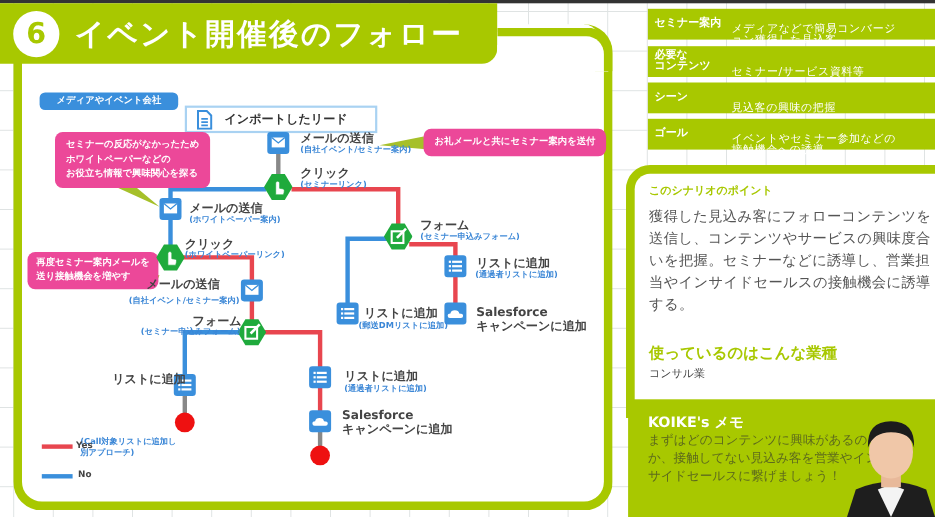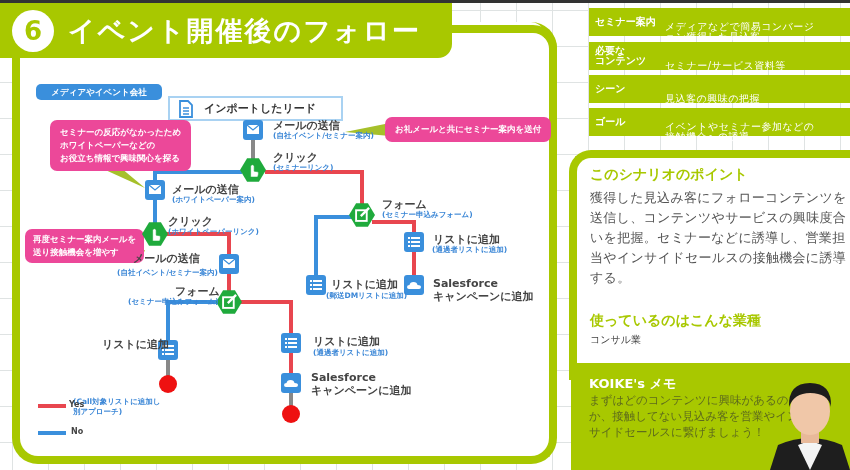--- a/index.html
+++ b/index.html
@@ -69,21 +69,21 @@
     display: flex; align-items: center;
   }
   .info-key { width: 76px; padding-left: 6px; color: #fff; font-weight: bold; font-size: 10px; line-height: 10px; }
   .info-val { color: #fff; font-size: 10px; line-height: 10px; letter-spacing: 0.5px; margin-top: 20px; }
 
   .point-frame {
     position: absolute; left: 569px; top: 150px; width: 290px; height: 230px;
     border: 8px solid #a8c800; border-right: none; border-bottom: none; border-top-left-radius: 22px;
     background: #fff;
   }
-  .point-title { position: absolute; left: 590px; top: 166px; color: #a8c800; font-weight: bold; font-size: 14px; }
+  .point-title { position: absolute; left: 590px; top: 166px; color: #a8c800; font-weight: bold; font-size: 10px; }
   .point-body { position: absolute; left: 590px; top: 188px; width: 262px; color: #555; font-size: 13px; line-height: 20px; letter-spacing: 0.3px; }
   .ind-title { position: absolute; left: 590px; top: 312px; color: #a8c800; font-weight: bold; font-size: 14px; }
   .ind-body { position: absolute; left: 590px; top: 333px; color: #444; font-size: 10px; }
 
   .memo {
     position: absolute; left: 571px; top: 363px; width: 279px; height: 107px; background: #a8c800;
   }
   .memo-title { position: absolute; left: 18px; top: 12px; color: #fff; font-weight: bold; font-size: 13px; }
   .memo-body { position: absolute; left: 18px; top: 29px; width: 215px; color: #5d6a1c; font-size: 11.5px; line-height: 16px; }
   .avatar { position: absolute; right: 0; top: 10px; width: 80px; height: 97px; }

